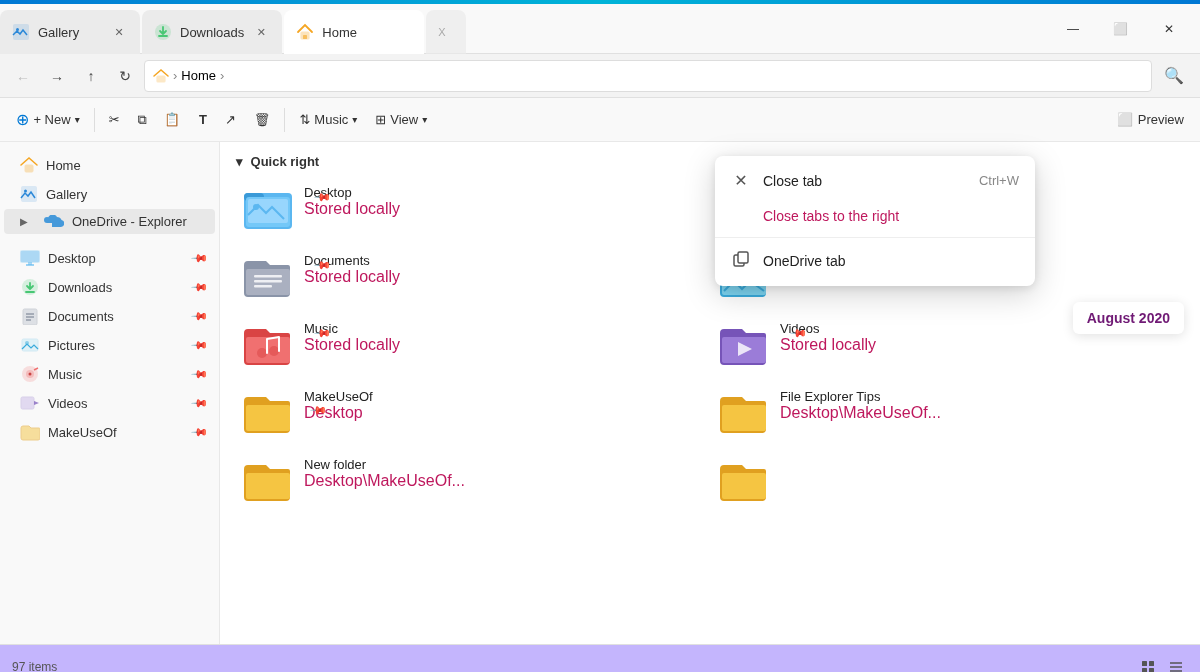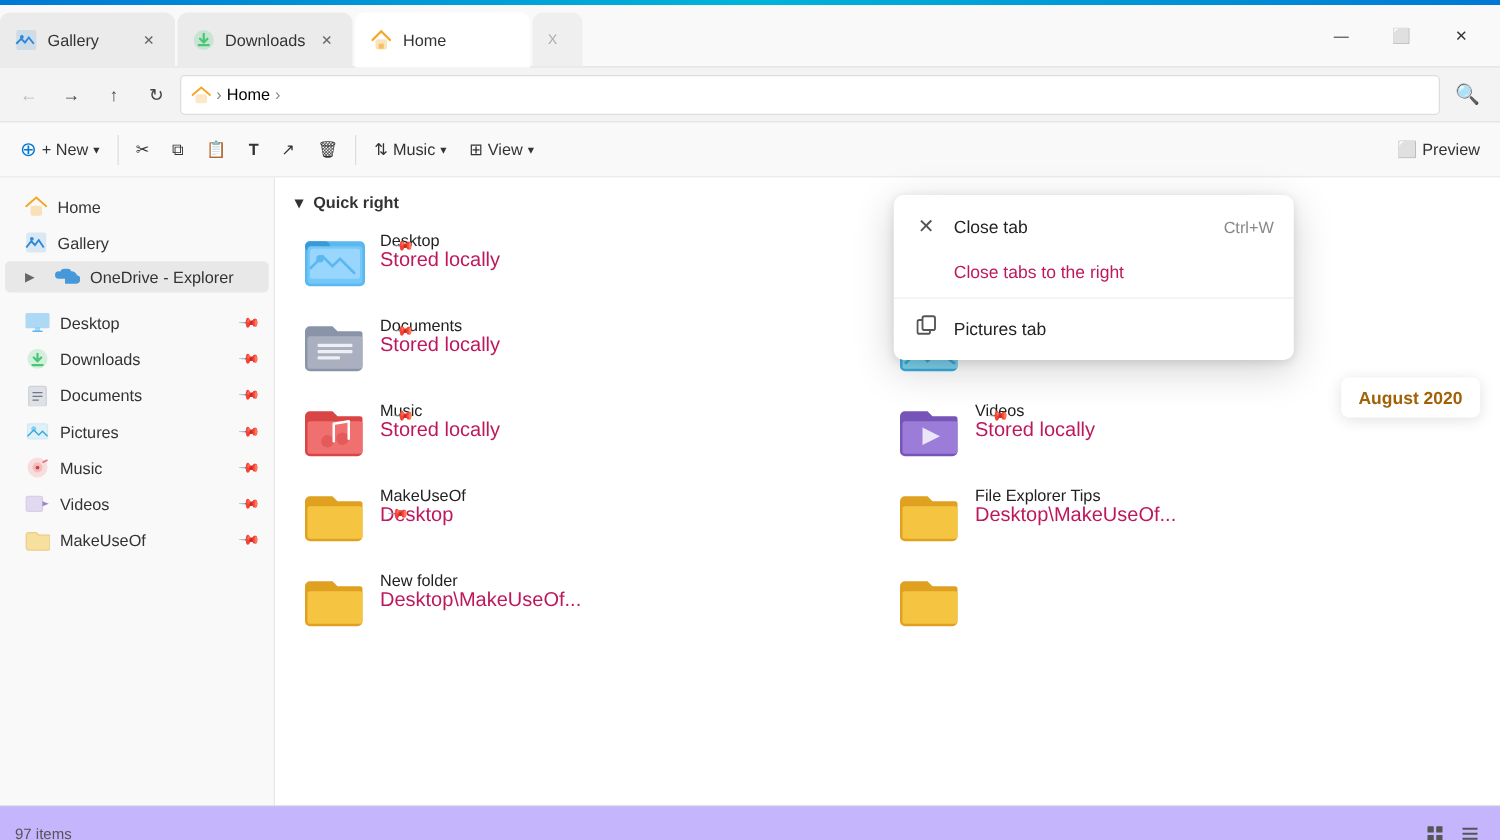--- a/index.html
+++ b/index.html
@@ -279,21 +279,21 @@
     .date-badge {
       position: absolute;
       right: 16px;
       top: 160px;
       background: white;
       border-radius: 6px;
       box-shadow: 0 2px 12px rgba(0,0,0,0.12);
       padding: 8px 14px;
       font-size: 14px;
       font-weight: 600;
-      color: #a16207;
+      color: #701a75;
       z-index: 5;
     }
 
     
     .win-gradient {
       height: 4px;
       background: linear-gradient(90deg, #0078d4 0%, #00b4d8 50%, #0078d4 100%);
     }
 
     
@@ -663,21 +663,21 @@
     </div>
     <div class="menu-divider"></div>
 
     <div class="menu-item">
       <span class="menu-icon">
         <svg width="16" height="16" viewBox="0 0 16 16" fill="none">
           <rect x="1" y="4" width="10" height="11" rx="1.5" stroke="#555" stroke-width="1.5" fill="none"></rect>
           <rect x="5" y="1" width="10" height="11" rx="1.5" stroke="#555" stroke-width="1.5" fill="white"></rect>
         </svg>
       </span>
-      <span>Pictures tab</span>
+      <span>OneDrive tab</span>
     </div>
   </div>
 </div>
 
 <div class="status-bar">
   <span>97 items</span>
   <div class="status-right">
     <div class="view-btn">
       <svg width="14" height="14" viewBox="0 0 14 14">
         <rect x="1" y="1" width="5" height="5" rx="0.5" fill="#555"></rect>

